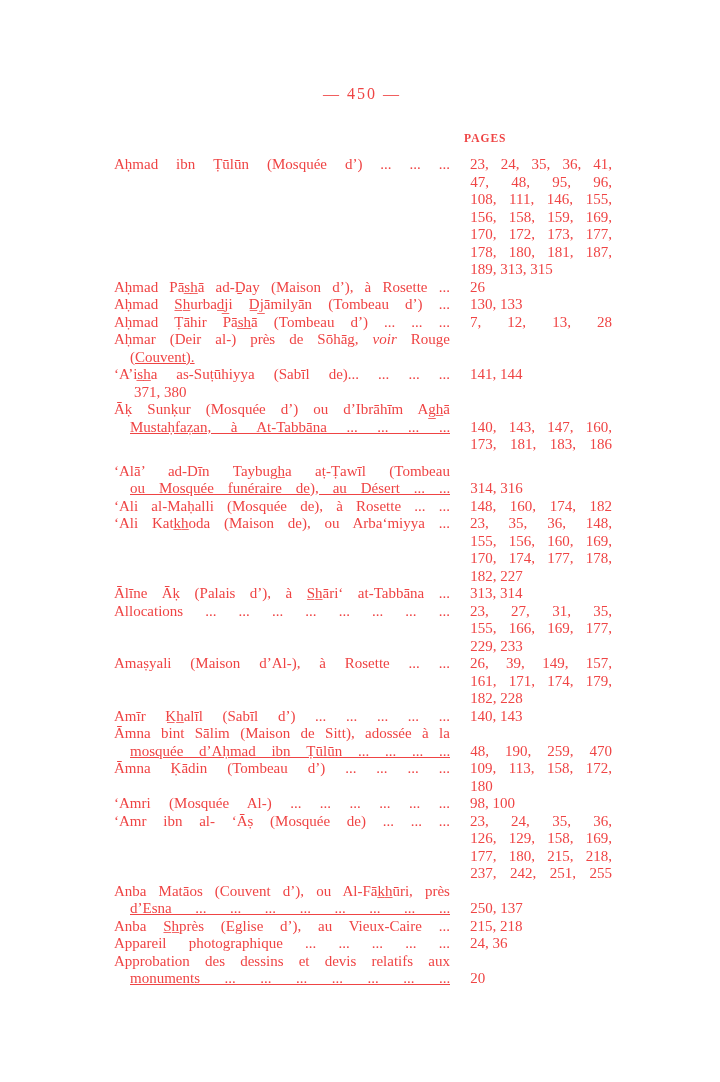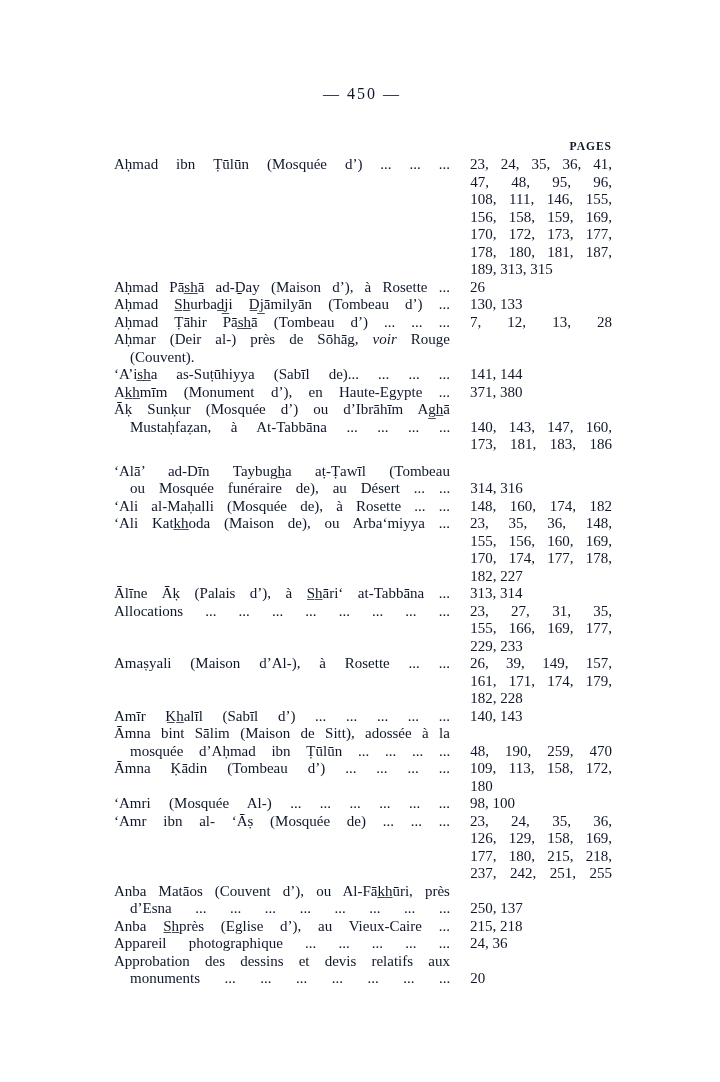--- a/index.html
+++ b/index.html
@@ -5,40 +5,40 @@
   html, body {
     margin: 0;
     padding: 0;
     background: #ffffff;
   }
   .page {
     position: relative;
     width: 720px;
     height: 1082px;
     background: #ffffff;
-    color: #0f172a;
+    color: #ef4444;
     font-family: "Liberation Serif", "DejaVu Serif", serif;
     overflow: hidden;
   }
   .page-number-header {
     position: absolute;
     top: 85px;
     left: 0;
     width: 724px;
     text-align: center;
     font-size: 16px;
     letter-spacing: 2px;
     white-space: pre;
   }
   .pages-column-header {
     position: absolute;
-    top: 140px;
+    top: 132px;
     left: 464px;
     width: 148px;
-    text-align: right;
+    text-align: left;
     font-weight: bold;
     font-size: 11.5px;
     letter-spacing: 1px;
   }
   .index-list {
     position: absolute;
     top: 156px;
     left: 114px;
     width: 498px;
     font-size: 15px;
@@ -54,21 +54,21 @@
     white-space: normal;
     overflow: hidden;
   }
   .pg {
     width: 148px;
     box-sizing: border-box;
     white-space: nowrap;
     overflow: hidden;
     margin-left: 20px;
   }
-  .lt.ind { padding-left: 16px; }
+  .lt.ind { padding-left: 16px; text-decoration: underline; }
   .lt.just, .pg.just {
     text-align: justify;
     text-align-last: justify;
     white-space: normal;
   }
 </style>
 </head>
 <body>
 
 <div class="page">
@@ -134,21 +134,20 @@
         </div>
       </div>
       <div class="entry">
         <div class="row">
           <div class="lt just">‘A’is̲h̲a as-Suṭūhiyya (Sabīl de)... ... ... ...</div>
           <div class="pg">141, 144</div>
         </div>
       </div>
       <div class="entry">
         <div class="row">
-          <div class="lt just">Ak̲h̲mīm (Monument d’), en Haute-Egypte ...</div>
           <div class="pg">371, 380</div>
         </div>
       </div>
       <div class="entry">
         <div class="row">
           <div class="lt just">Āḳ Sunḳur (Mosquée d’) ou d’Ibrāhīm Ag̲h̲ā</div>
           <div class="pg"></div>
         </div>
         <div class="row">
           <div class="lt ind just">Mustaḥfaẓan, à At-Tabbāna ... ... ... ...</div>

